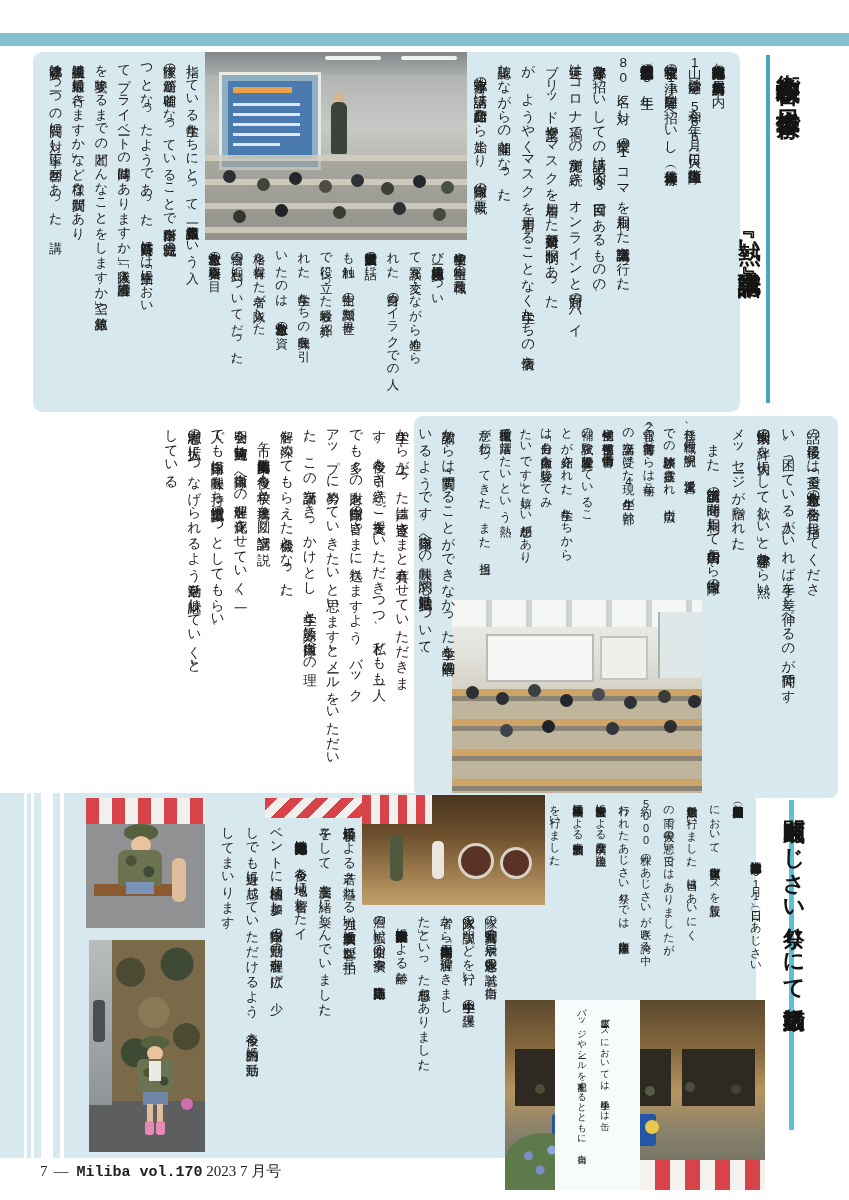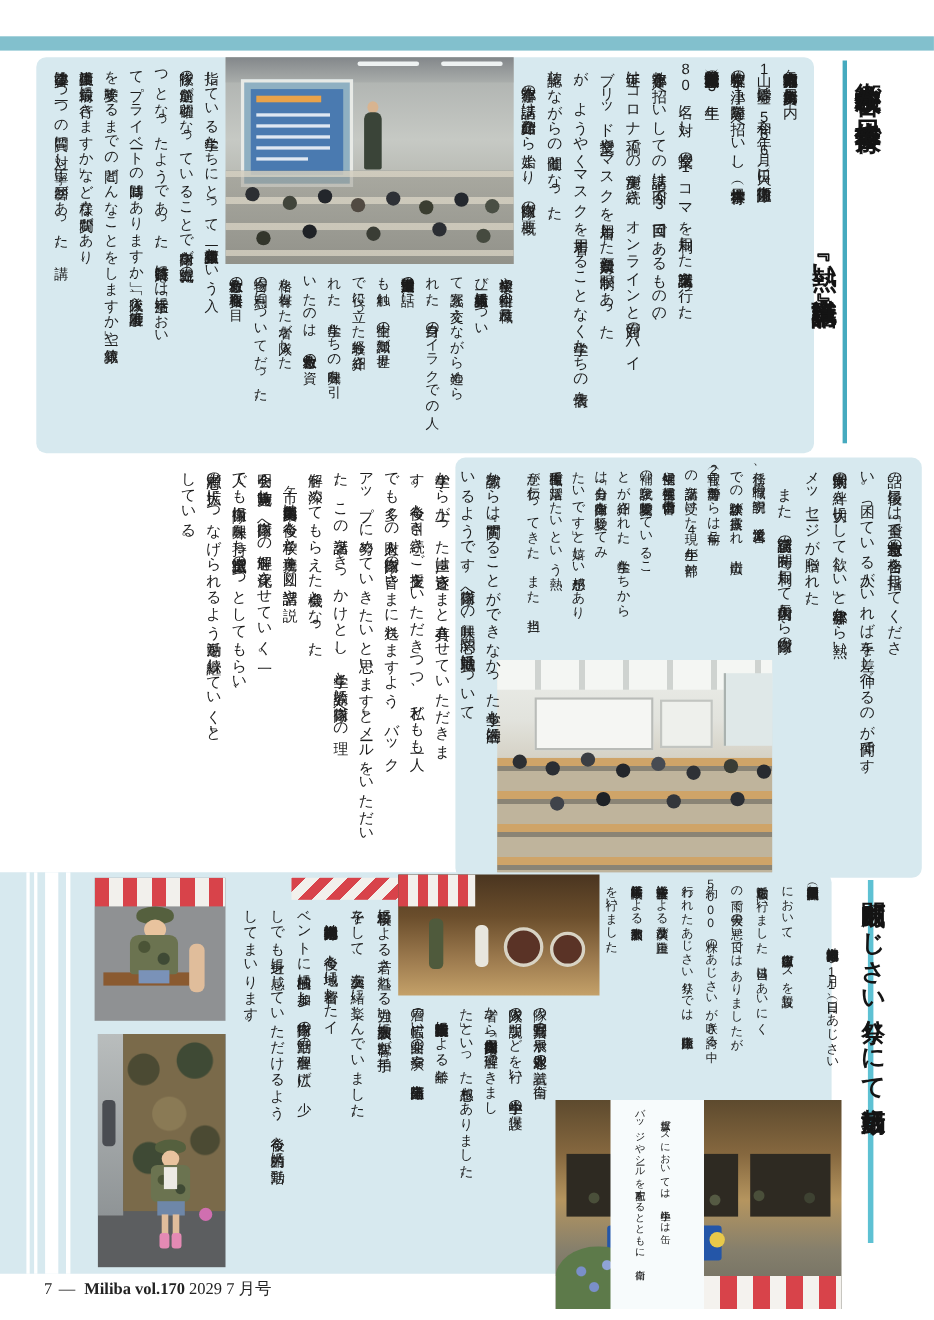--- a/index.html
+++ b/index.html
@@ -129,21 +129,21 @@
   #bd-curtain{left:0;bottom:0;width:100%;height:16%;
               background:repeating-linear-gradient(90deg,#d8434a 0 15px,#f4f2ee 15px 30px);}
   #bd-bush{left:0;bottom:0;width:30%;height:30%;border-radius:50% 50% 0 0;
            background:radial-gradient(circle at 30% 40%,#7a8fc9 0 4px,transparent 5px),
                       radial-gradient(circle at 60% 30%,#8fa3d6 0 4px,transparent 5px),
                       radial-gradient(circle at 45% 65%,#7a8fc9 0 4px,transparent 5px),#5d7a4a;}
   
   #boothBox{left:555px;top:1000px;width:85px;height:190px;background:#f7fbfc;z-index:3;}
   
   #footer{left:40px;top:1162px;font-size:15px;color:#222;font-family:"Liberation Serif",serif;z-index:4;}
-  #footer .mag{font-weight:bold;}
+  #footer .mag{font-weight:bold;font-family:Liberation Mono, monospace;}
   #footer .num{margin-right:6px;}
   #footer .sep{margin-right:8px;}
 </style>
 </head>
 <body>
 
 <div id="page">
 
   <div class="abs" id="topbar"></div>
 
@@ -354,16 +354,16 @@
     <p>工科学校による若さ溢れる力強い和太鼓演奏に観客が手拍</p>
     <p>子をして、演奏を一緒に楽しんでいました。</p>
     <p>　自衛隊神奈川地方協力本部は、今後も地域に密着したイ</p>
     <p>ベントに積極的に参加し、自衛隊の活動の理解を広げ、少</p>
     <p>しでも身近に感じていただけるよう、今後も精力的に活動</p>
     <p>してまいります。</p>
   </div>
 
   <div class="abs" id="footer">
     <span class="num">7</span><span class="sep">—</span><span class="mag">Miliba vol.170</span>
-    <span>2029 7 月号</span>
+    <span>2023 7 月号</span>
   </div>
 
 </div>
 
 </body></html>

